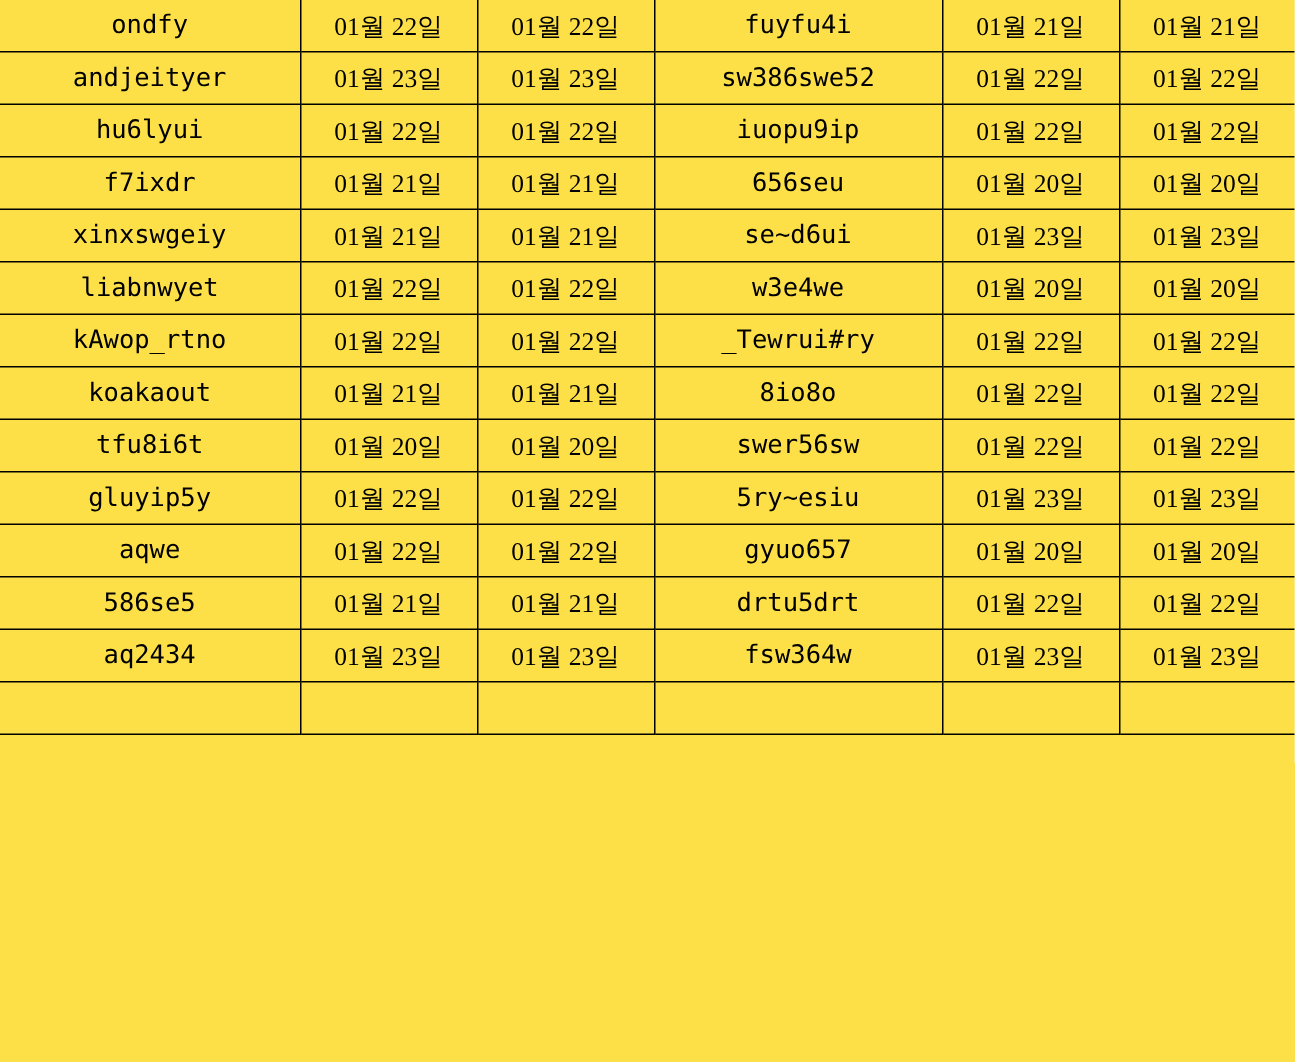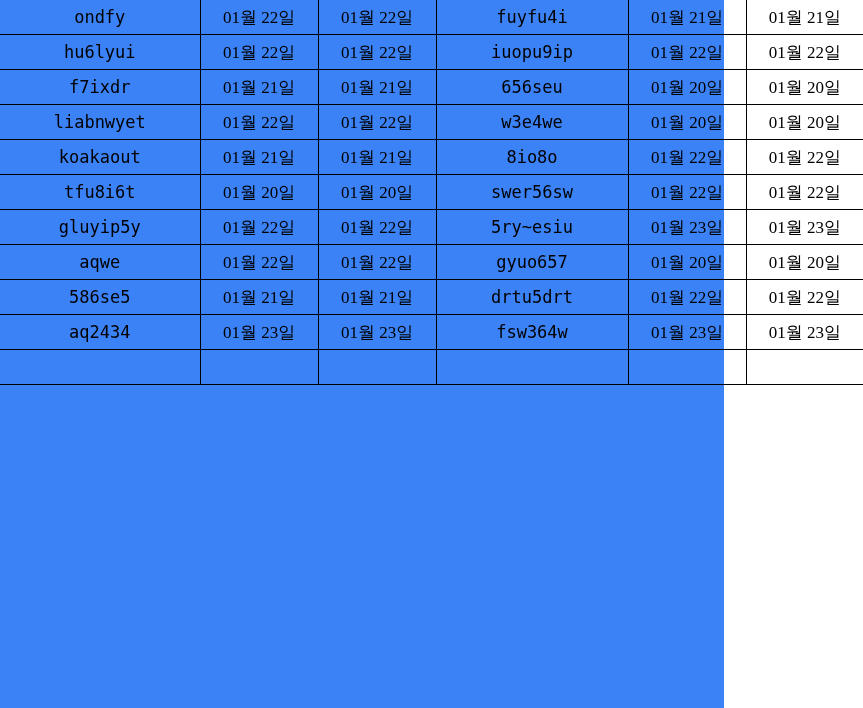--- a/index.html
+++ b/index.html
@@ -7,24 +7,24 @@
     padding: 0;
     background: #ffffff;
   }
   body {
     width: 863px;
     height: 708px;
     overflow: hidden;
     font-family: "Liberation Serif", serif;
   }
   .sheet {
-    width: 724px;
+    width: 863px;
     height: 708px;
     position: relative;
-    background: #3b82f6;
+    background: #fde047;
   }
   table.grid {
     border-collapse: collapse;
     table-layout: fixed;
     width: 863px;
   }
   table.grid td {
     border: 1px solid #000000;
     height: 34px;
     text-align: center;
@@ -72,43 +72,67 @@
     </colgroup>
     <tbody>
         <tr class="r0">
           <td class="c0 mono">ondfy</td>
           <td class="c1 kdate">01월 22일</td>
           <td class="c2 kdate">01월 22일</td>
           <td class="c3 mono">fuyfu4i</td>
           <td class="c4 kdate">01월 21일</td>
           <td class="c5 kdate">01월 21일</td>
         </tr>
+        <tr class="r1">
+          <td class="c0 mono">andjeityer</td>
+          <td class="c1 kdate">01월 23일</td>
+          <td class="c2 kdate">01월 23일</td>
+          <td class="c3 mono">sw386swe52</td>
+          <td class="c4 kdate">01월 22일</td>
+          <td class="c5 kdate">01월 22일</td>
+        </tr>
         <tr class="r2">
           <td class="c0 mono">hu6lyui</td>
           <td class="c1 kdate">01월 22일</td>
           <td class="c2 kdate">01월 22일</td>
           <td class="c3 mono">iuopu9ip</td>
           <td class="c4 kdate">01월 22일</td>
           <td class="c5 kdate">01월 22일</td>
         </tr>
         <tr class="r3">
           <td class="c0 mono">f7ixdr</td>
           <td class="c1 kdate">01월 21일</td>
           <td class="c2 kdate">01월 21일</td>
           <td class="c3 mono">656seu</td>
           <td class="c4 kdate">01월 20일</td>
           <td class="c5 kdate">01월 20일</td>
         </tr>
+        <tr class="r4">
+          <td class="c0 mono">xinxswgeiy</td>
+          <td class="c1 kdate">01월 21일</td>
+          <td class="c2 kdate">01월 21일</td>
+          <td class="c3 mono">se~d6ui</td>
+          <td class="c4 kdate">01월 23일</td>
+          <td class="c5 kdate">01월 23일</td>
+        </tr>
         <tr class="r7">
           <td class="c0 mono">liabnwyet</td>
           <td class="c1 kdate">01월 22일</td>
           <td class="c2 kdate">01월 22일</td>
           <td class="c3 mono">w3e4we</td>
           <td class="c4 kdate">01월 20일</td>
           <td class="c5 kdate">01월 20일</td>
+        </tr>
+        <tr class="r9">
+          <td class="c0 mono">kAwop_rtno</td>
+          <td class="c1 kdate">01월 22일</td>
+          <td class="c2 kdate">01월 22일</td>
+          <td class="c3 mono">_Tewrui#ry</td>
+          <td class="c4 kdate">01월 22일</td>
+          <td class="c5 kdate">01월 22일</td>
         </tr>
         <tr class="r11">
           <td class="c0 mono">koakaout</td>
           <td class="c1 kdate">01월 21일</td>
           <td class="c2 kdate">01월 21일</td>
           <td class="c3 mono">8io8o</td>
           <td class="c4 kdate">01월 22일</td>
           <td class="c5 kdate">01월 22일</td>
         </tr>
         <tr class="r12">

